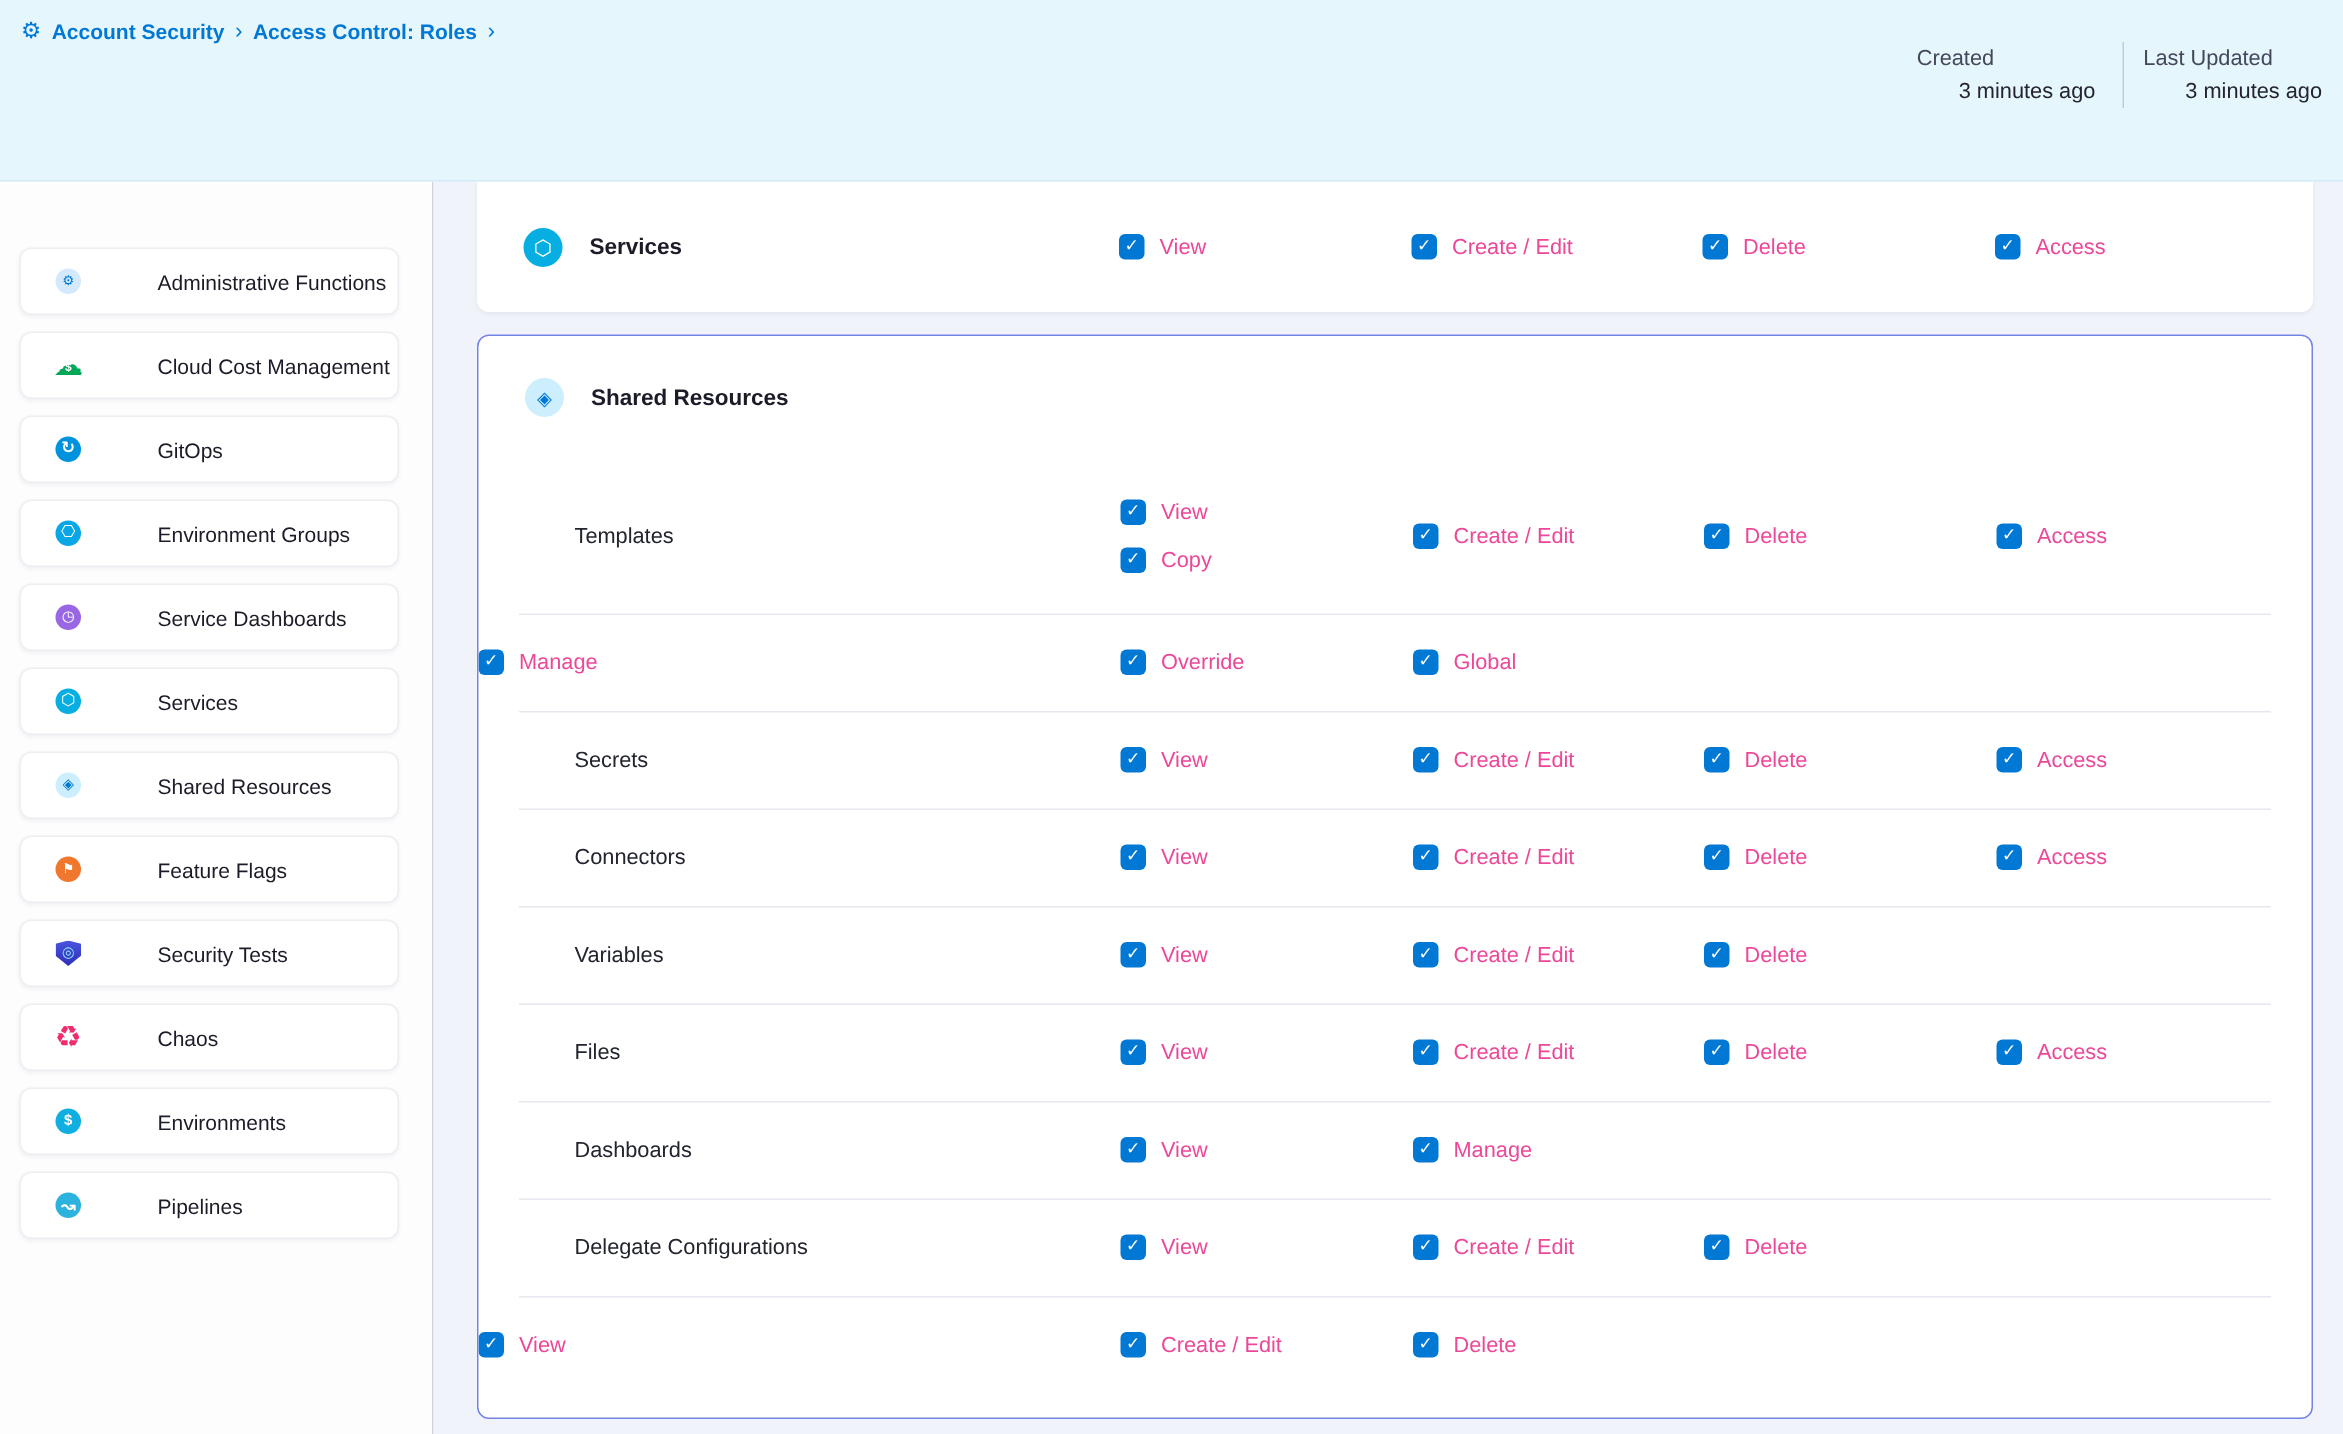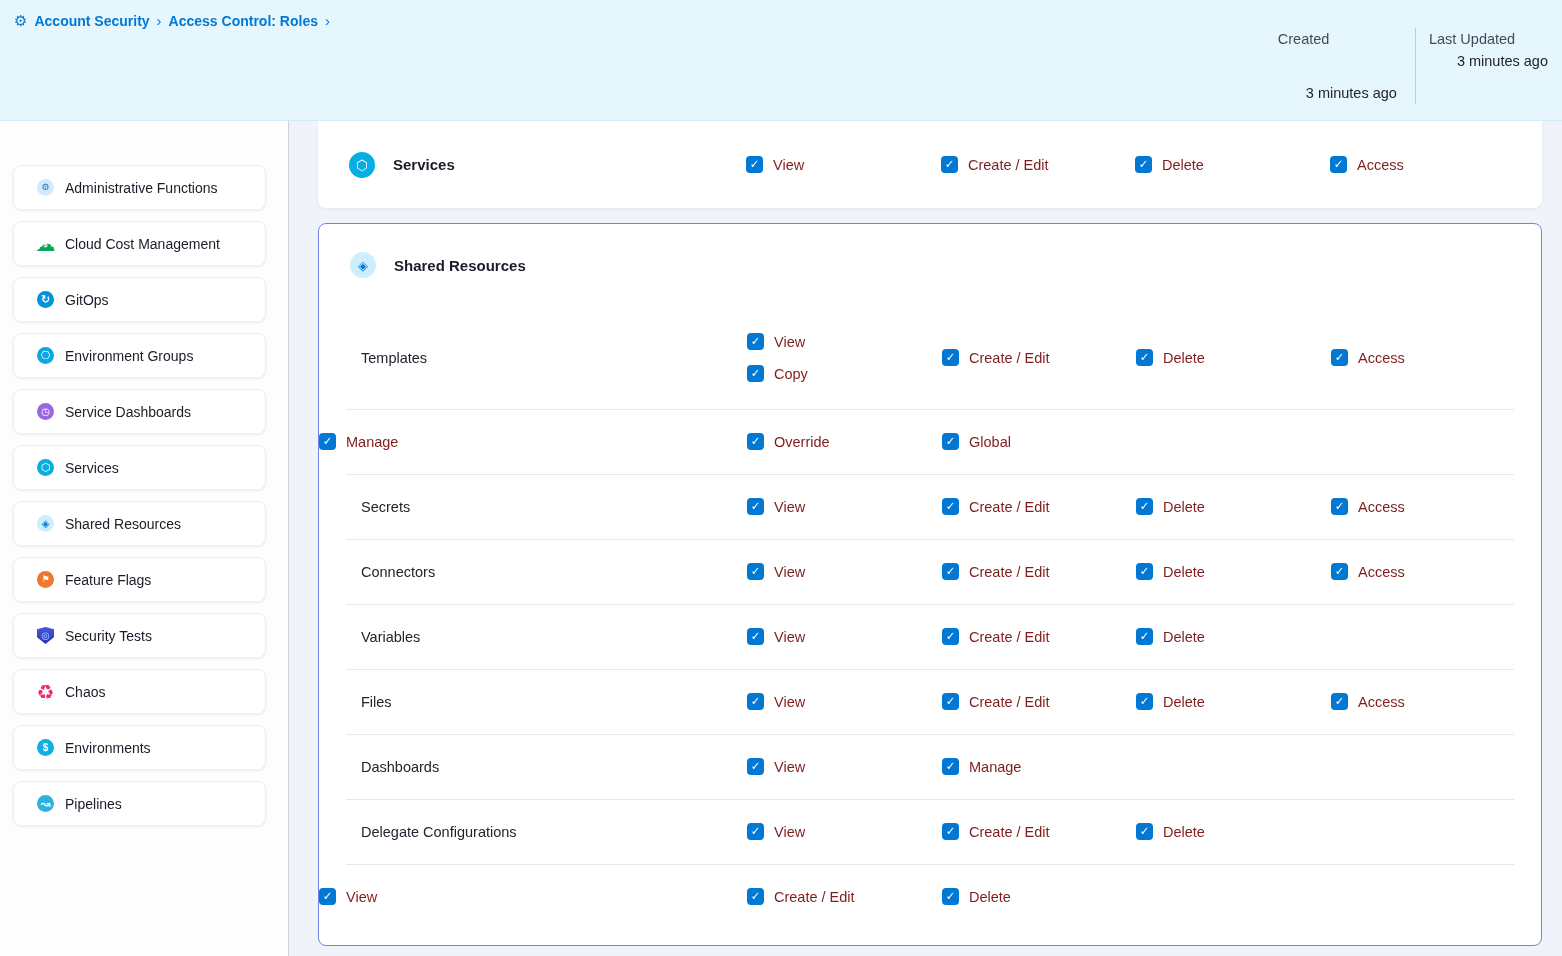--- a/index.html
+++ b/index.html
@@ -48,21 +48,21 @@
     background: linear-gradient(to right, #5b6fd6 0 30%, transparent 30% 70%, #5b6fd6 70% 100%);
   }
   .crosshair::after {
     content: ''; position: absolute; top: 0; bottom: 0; left: 50%; width: 2.6px; margin-left: -1.3px;
     background: linear-gradient(to bottom, #5b6fd6 0 30%, transparent 30% 70%, #5b6fd6 70% 100%);
   }
   .page-title { font-size: 20px; font-weight: 500; color: #1b1c28; letter-spacing: .1px; }
 
   .meta { position: absolute; top: 28px; right: 14px; display: flex; align-items: stretch; }
   .meta-col { display: flex; flex-direction: column; line-height: 22px; font-size: 14.5px; }
-  .meta-col.first { padding-right: 18px; gap: 32px; }
+  .meta-col.first { padding-right: 18px; }
   .meta-divider { width: 1px; background: #c6cad4; }
   .meta-col.second { padding-left: 13px; }
   .meta-label { color: #45485a; }
   .meta-value { color: #23242f; margin-left: 28px; }
 
   
   .layout { display: flex; height: 835px; }
 
   
   .sidebar {
@@ -81,21 +81,21 @@
     display: flex; align-items: center;
     padding-left: 23px;
     cursor: pointer;
   }
   .side-icon {
     width: 17px; height: 17px; border-radius: 50%;
     display: flex; align-items: center; justify-content: center;
     margin-right: 11px; flex: 0 0 auto;
     line-height: 1;
   }
-  .side-label { font-size: 14px; color: #1b1c28; }
+  .side-label { font-size: 14px; color: #1b1c28; margin-left: 40px; }
 
   
   .ic-gear-icon { background: #d4eafc; color: #0278d5; font-size: 9px; }
   .ic-cloud-dollar-icon { background: transparent; color: #01a858; font-size: 20px; position: relative; }
   .ic-cloud-dollar-icon::after {
     content: "$"; position: absolute; left: 50%; top: 58%; transform: translate(-50%,-50%);
     color: #fff; font-size: 8px; font-weight: 700;
   }
   .ic-gitops-icon { background: #0093dd; color: #fff; font-size: 11px; font-weight: 700; }
   .ic-environment-groups-icon { background: #0aa7e6; color: #fff; font-size: 11px; }
@@ -149,34 +149,34 @@
     align-items: center;
     height: 65px;
   }
   .prow.multi { height: 103px; }
   .services-card .prow { height: 87px; }
   #shared-rows .prow::before {
     content: ''; position: absolute; top: 0; left: 27px; right: 27px; height: 1px; background: #e7e8ef;
   }
   #shared-rows .prow:first-child::before { display: none; }
 
-  .label-cell { padding-left: 42px; }
+  .label-cell { padding-left: 64px; }
   .label-cell.svc { padding-left: 31px; display: flex; align-items: center; }
   .row-label { font-size: 14.5px; color: #22242e; }
 
   .cell { display: flex; flex-direction: column; gap: 15px; }
   .cb-item { display: flex; align-items: center; gap: 10px; cursor: default; }
   .cb {
     width: 17px; height: 17px; flex: 0 0 auto;
     background: #0278d5; border-radius: 4px;
     color: #fff; font-size: 11.5px; font-weight: 700;
     display: flex; align-items: center; justify-content: center;
     line-height: 1; cursor: pointer;
   }
-  .cb-label { font-size: 14.5px; color: #7f1d1d; }
+  .cb-label { font-size: 14.5px; color: #ec4899; }
 </style>
 </head>
 <body>
 
 <div class="page">
 
   <header class="header">
     <div class="breadcrumb">
       <span class="crumb-gear">⚙</span>
       <a class="crumb-link">Account Security</a>

